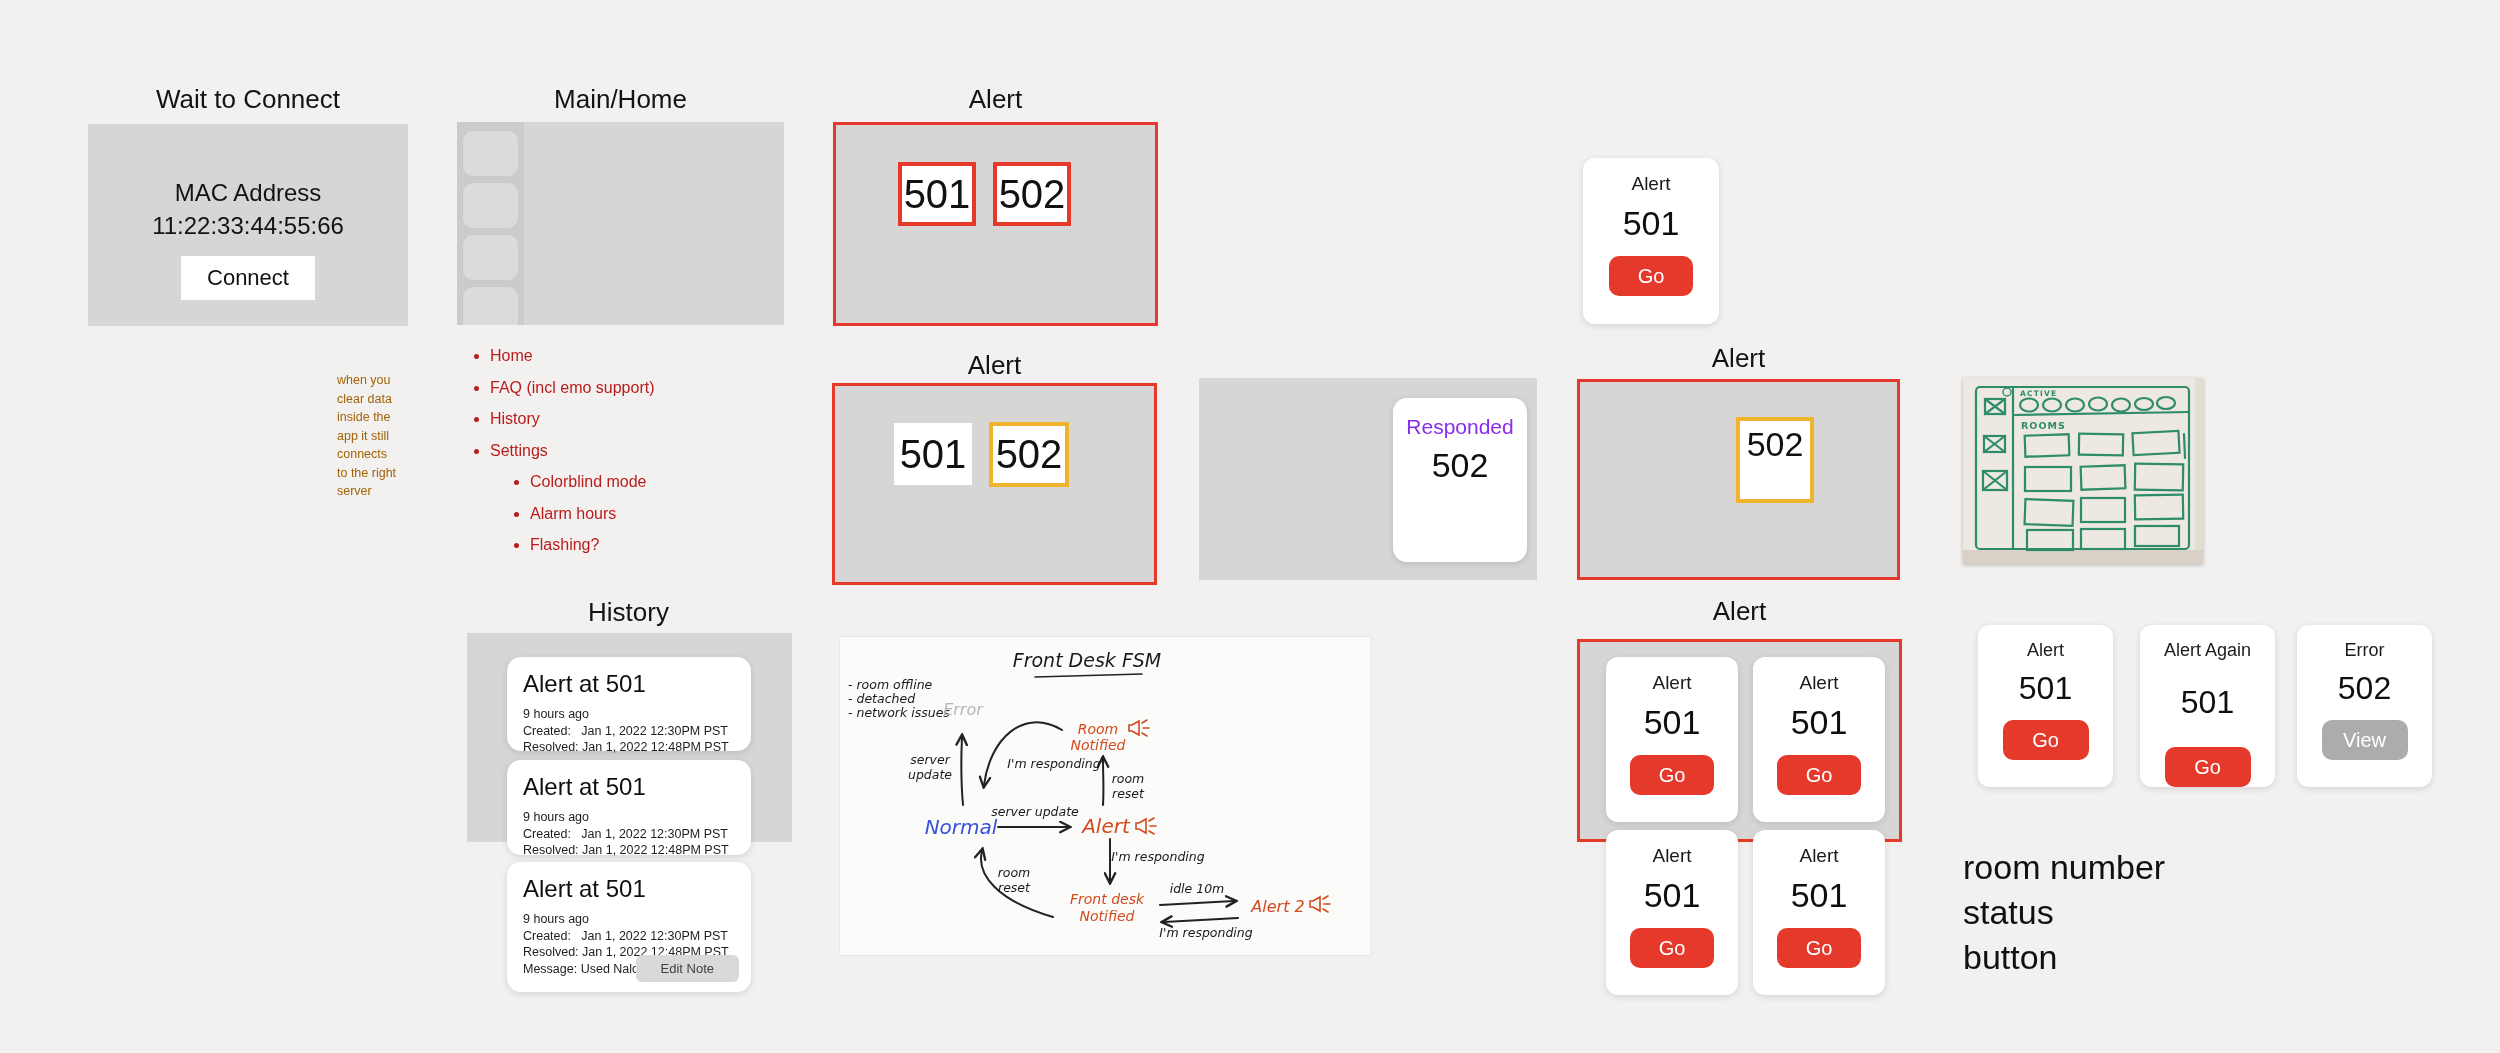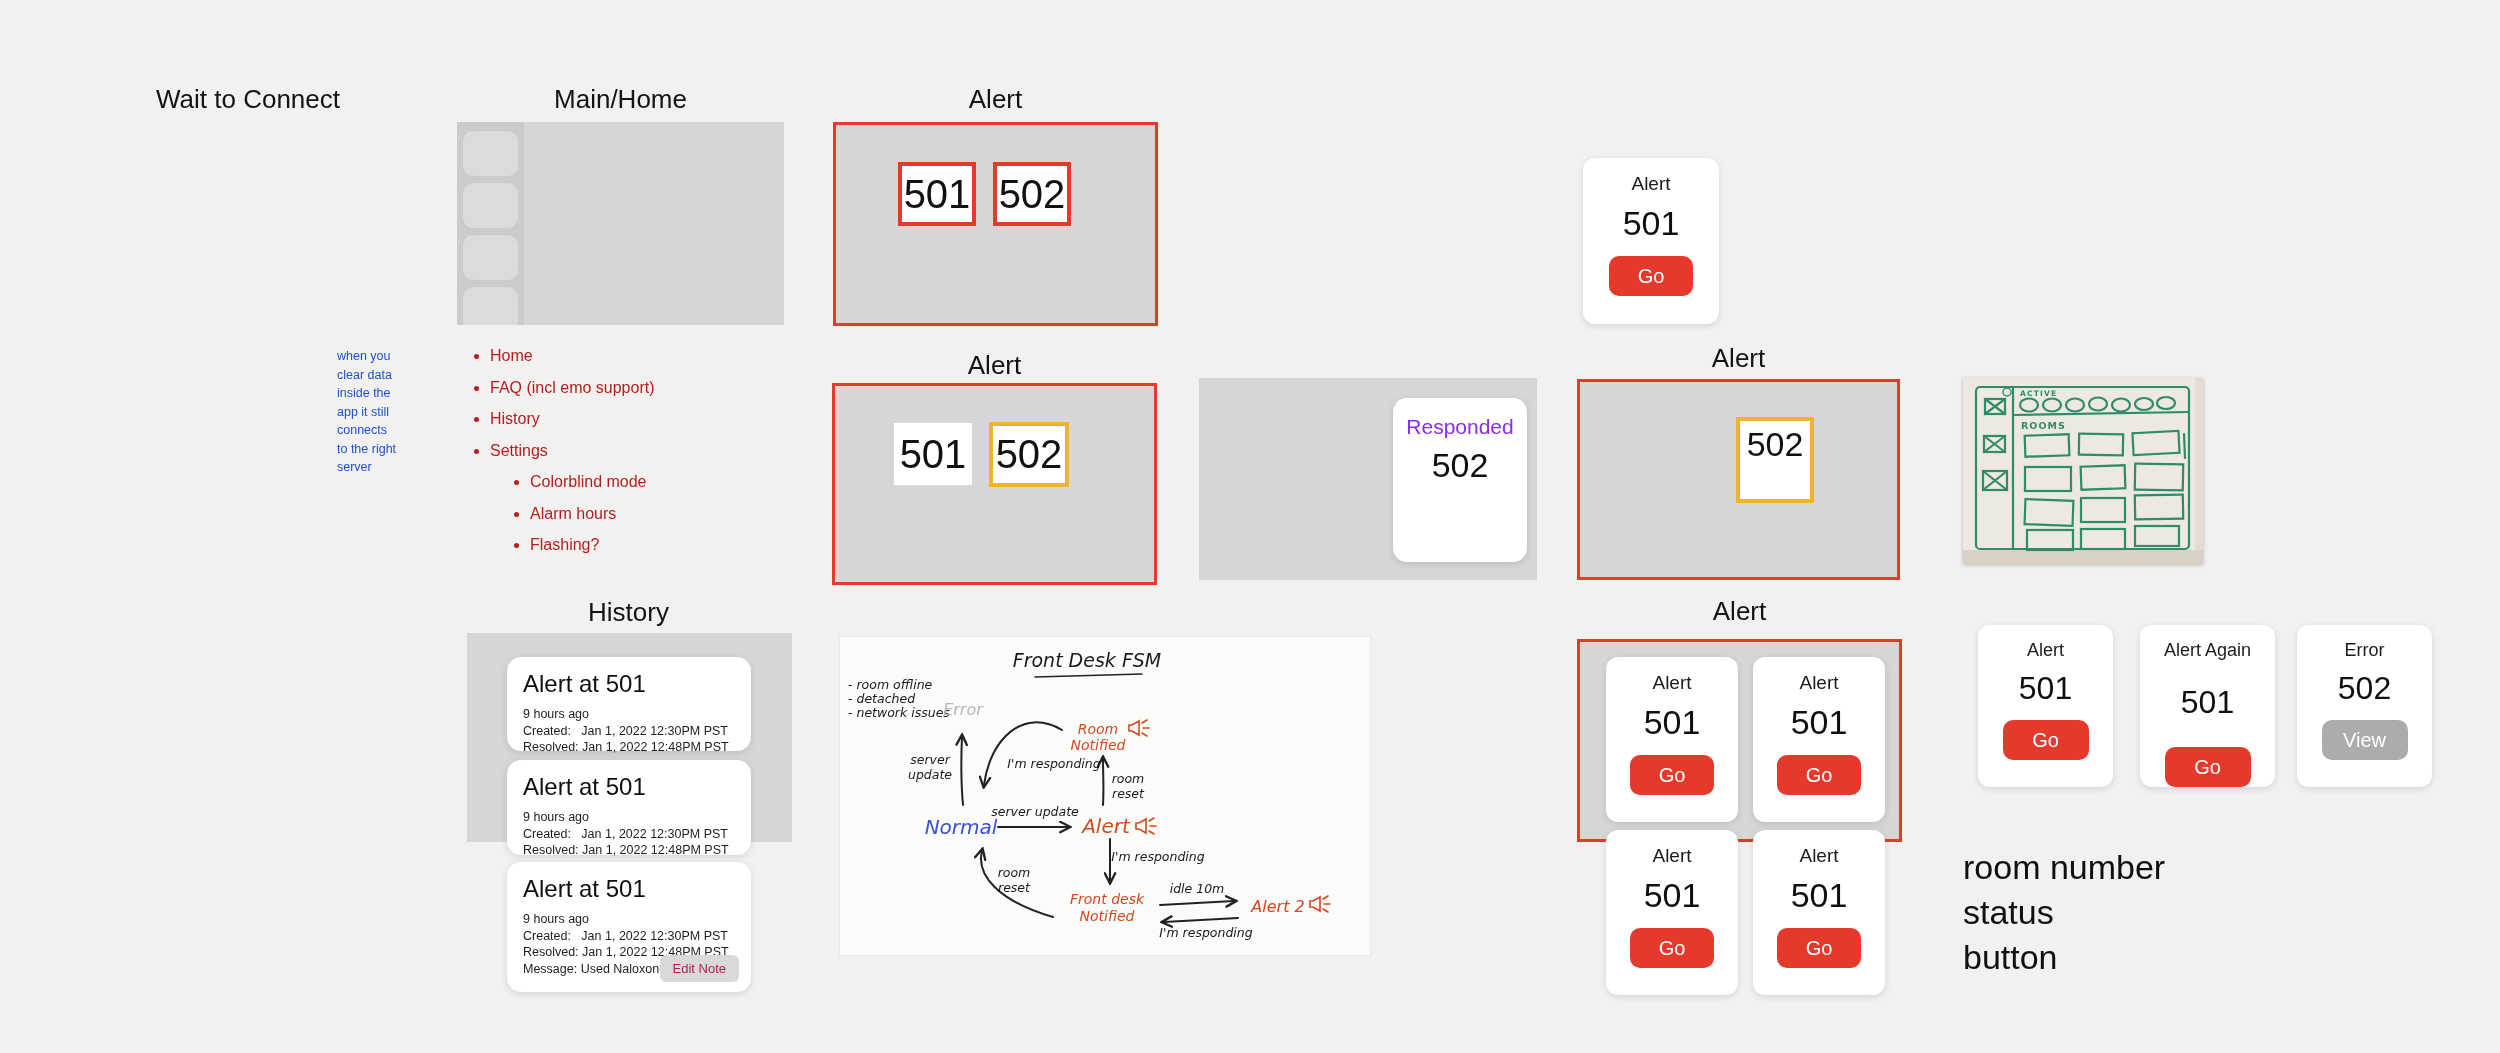--- a/index.html
+++ b/index.html
@@ -23,52 +23,57 @@
   .mini-num   { font-size:34px; margin-top:9px; color:#0f0f0f; }
   .btn { border:none; border-radius:10px; color:#fff; font-size:20px; font-family:inherit; cursor:pointer; }
   .btn.red  { background:#E5392C; }
   .btn.gray { background:#ACACAA; }
   .go-btn { width:84px; height:40px; margin-top:13px; }
 
   .wtc-box { text-align:center; }
   .mac { font-size:24px; line-height:33px; color:#131313; margin-top:52px; }
   .connect-btn { margin-top:14px; background:#fff; border:none; font-size:22px; color:#111;
                  padding:9px 26px; font-family:inherit; cursor:pointer; }
-  .note { position:absolute; font-size:12.5px; line-height:18.5px; white-space:pre-line; color:#1d4ed8; }
+  .note { position:absolute; font-size:12.5px; line-height:18.5px; white-space:pre-line; color:#a16207;margin-top:24px; }
 
   .mh-box { overflow:hidden; }
   .mh-strip { position:absolute; left:0; top:0; bottom:0; width:67px; background:#CBCBC9; }
   .mh-sq { position:absolute; left:6px; width:55px; height:45px; border-radius:10px; background:#DBDBD9; }
 
   .menu { position:absolute; font-size:16px; color:#b91c1c; }
   .menu ul { list-style:disc; padding-left:28px; line-height:31.5px; }
   .menu ul ul { padding-left:40px; }
 
   .hist-card { padding:13px 16px; }
   .hist-title { font-size:24px; font-weight:500; margin-bottom:8px; color:#0f0f0f; }
   .hist-line { font-size:12.5px; line-height:16.5px; white-space:pre; color:#1d1d1d; }
   .edit-btn { position:absolute; right:12px; bottom:10px; background:#D9D9D7; border:none; border-radius:6px;
-              font-size:13px; padding:6px 13px; font-family:inherit; color:#be185d; cursor:pointer; }
+              font-size:13px; padding:6px 25px; font-family:inherit; color:#404040; cursor:pointer; }
 
   .resp-status { font-size:21px; color:#8B2BEB; text-align:center; margin-top:17px; }
   .resp-num { font-size:34px; text-align:center; margin-top:7px; color:#0f0f0f; }
 
   .annotation { position:absolute; font-size:34px; line-height:45px; white-space:pre-line; color:#101010; }
 
   .fsm-panel { position:absolute; background:#FBFBFA; box-shadow:0 0 0 1px rgba(0,0,0,.03); }
   .fsm-panel svg text { font-family:"DejaVu Sans",sans-serif; font-style:italic; }
   .sketch-photo { position:absolute; box-shadow:0 1px 4px rgba(0,0,0,.25); }
   .sketch-photo svg text { font-family:"DejaVu Sans",sans-serif; font-weight:bold; }
 </style>
 </head>
 <body>
 
 <div id="canvas">
 
   <div class="sec-title" style="left:88px; top:84px; width:320px;">Wait to Connect</div>
+  <div class="graybox wtc-box" style="left:88px; top:124px; width:320px; height:202px;">
+    <div class="mac">MAC Address</div>
+    <div class="mac" style="margin-top:0;">11:22:33:44:55:66</div>
+    <button class="connect-btn">Connect</button>
+  </div>
   <div class="note" style="left:337px; top:347px; width:116px;">when you
 clear data
 inside the
 app it still
 connects
 to the right
 server</div>
 
   <div class="sec-title" style="left:457px; top:84px; width:327px;">Main/Home</div>
   <div class="graybox mh-box" style="left:457px; top:122px; width:327px; height:203px;">

